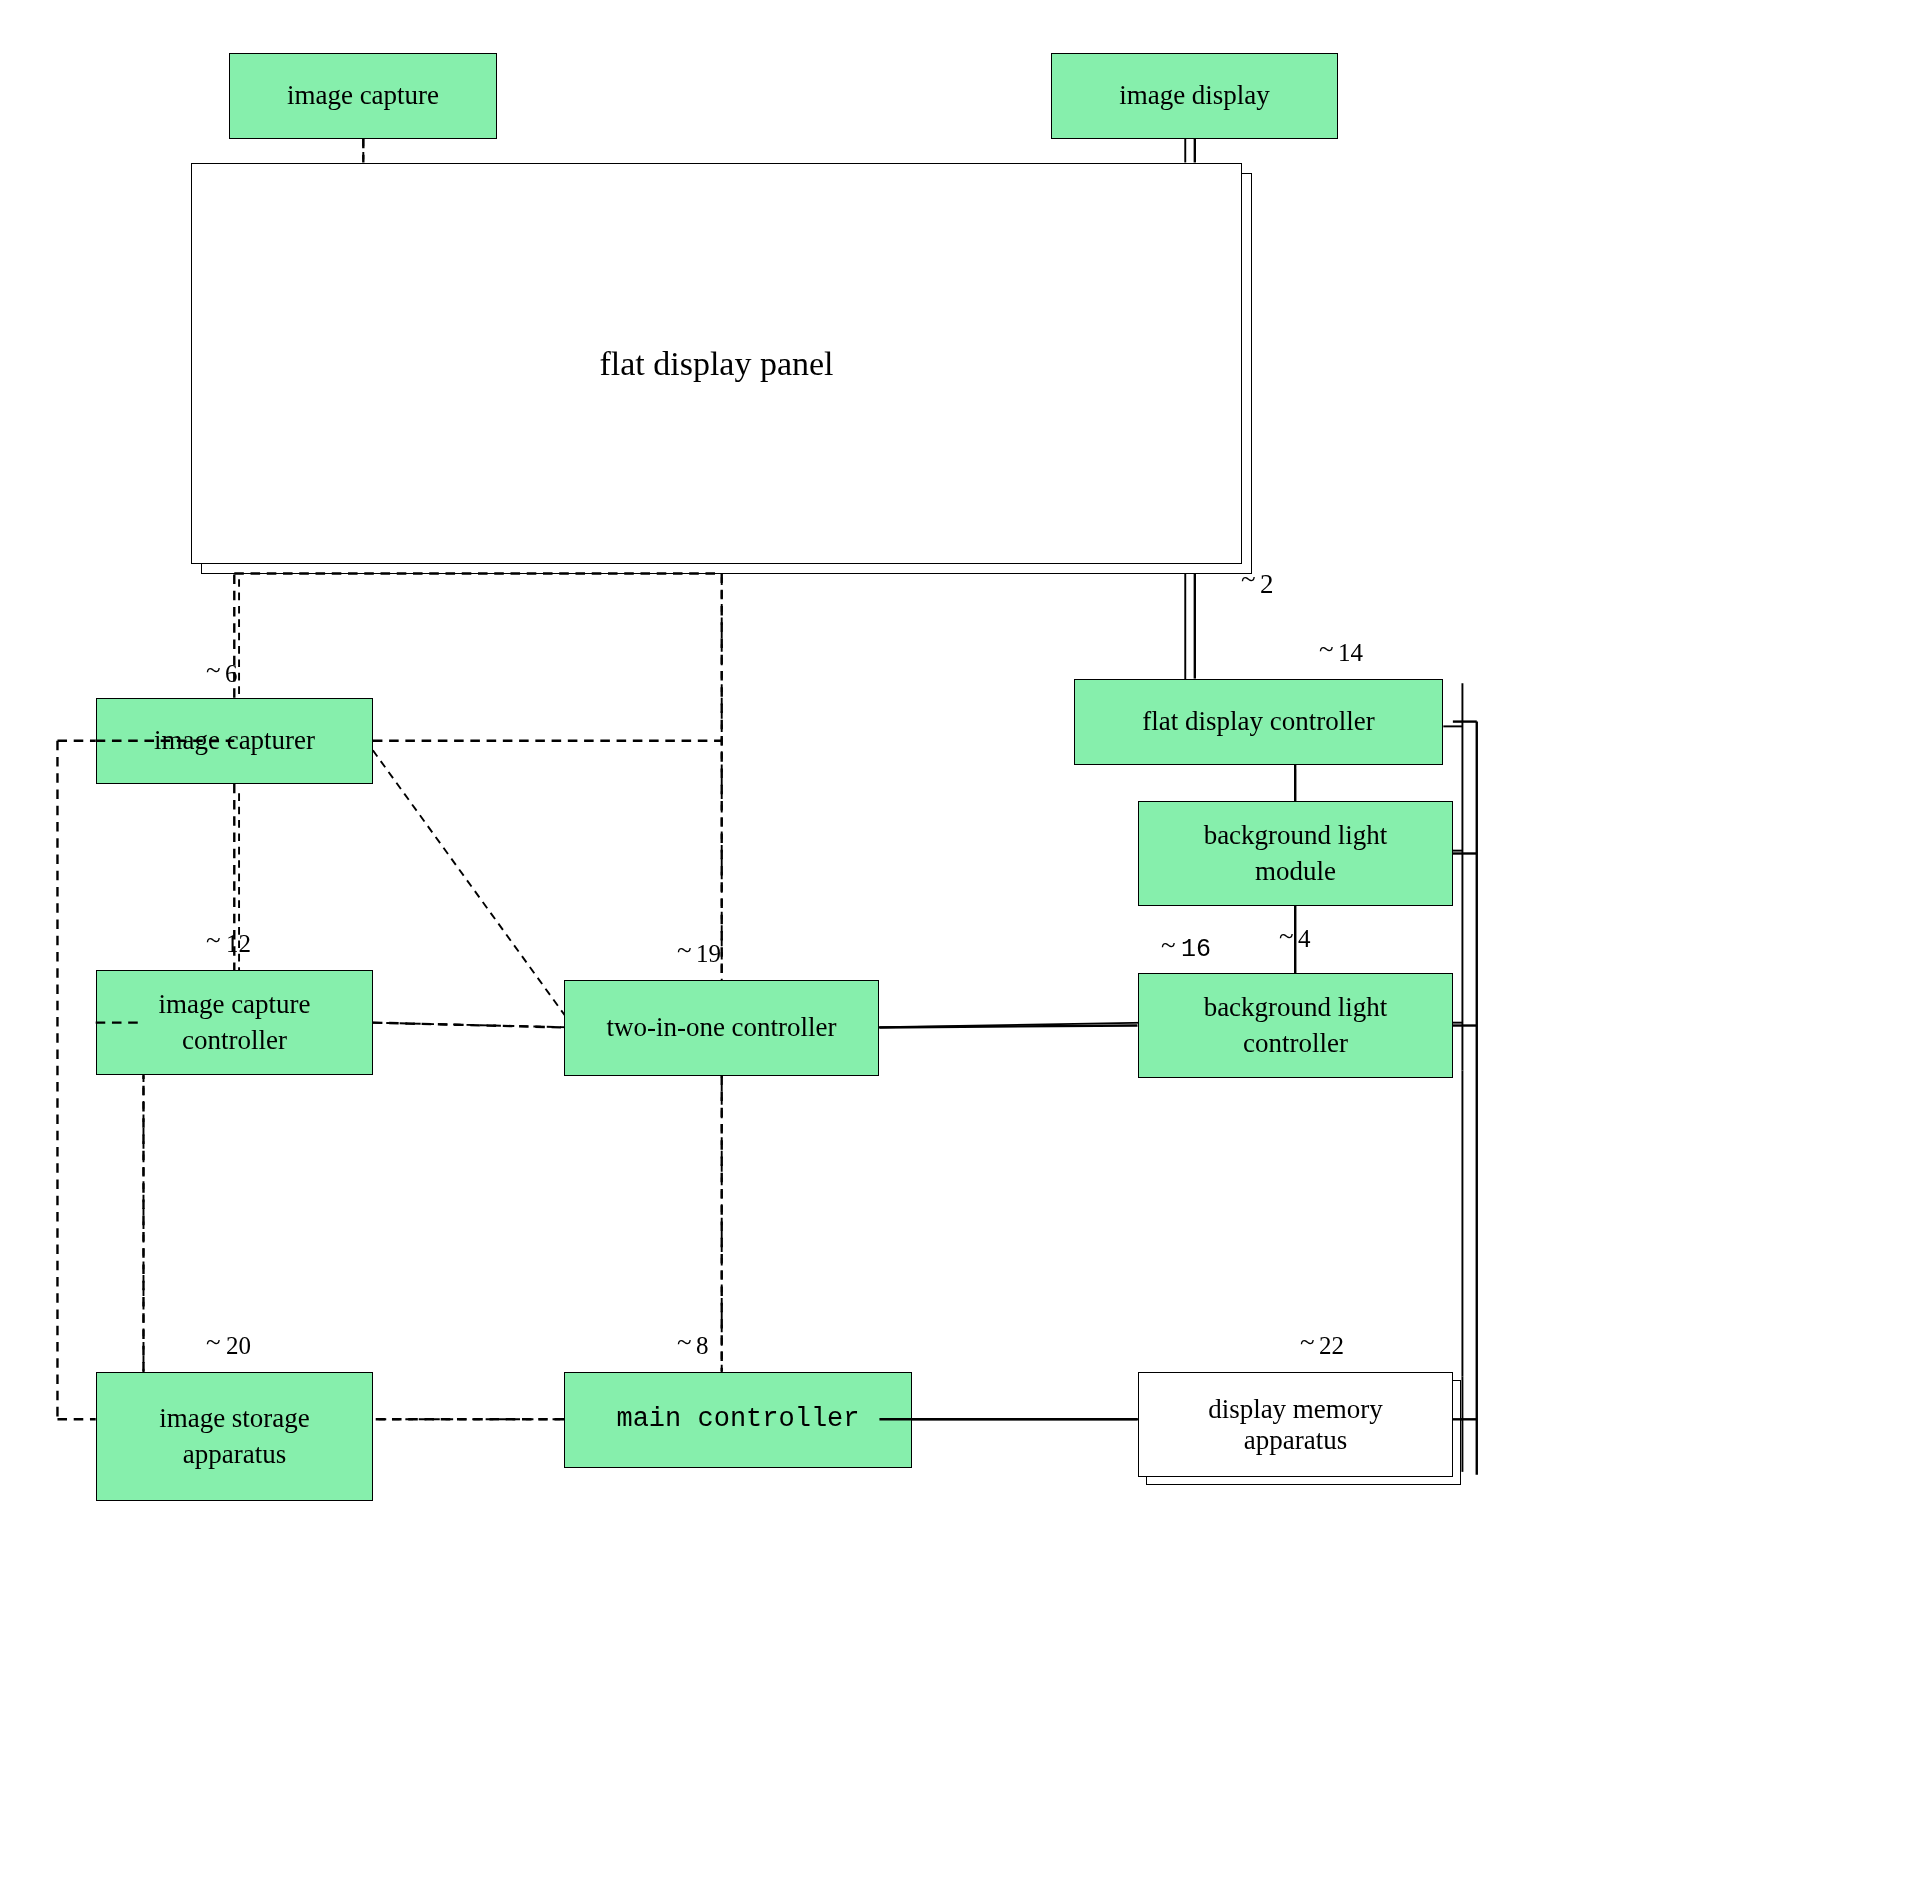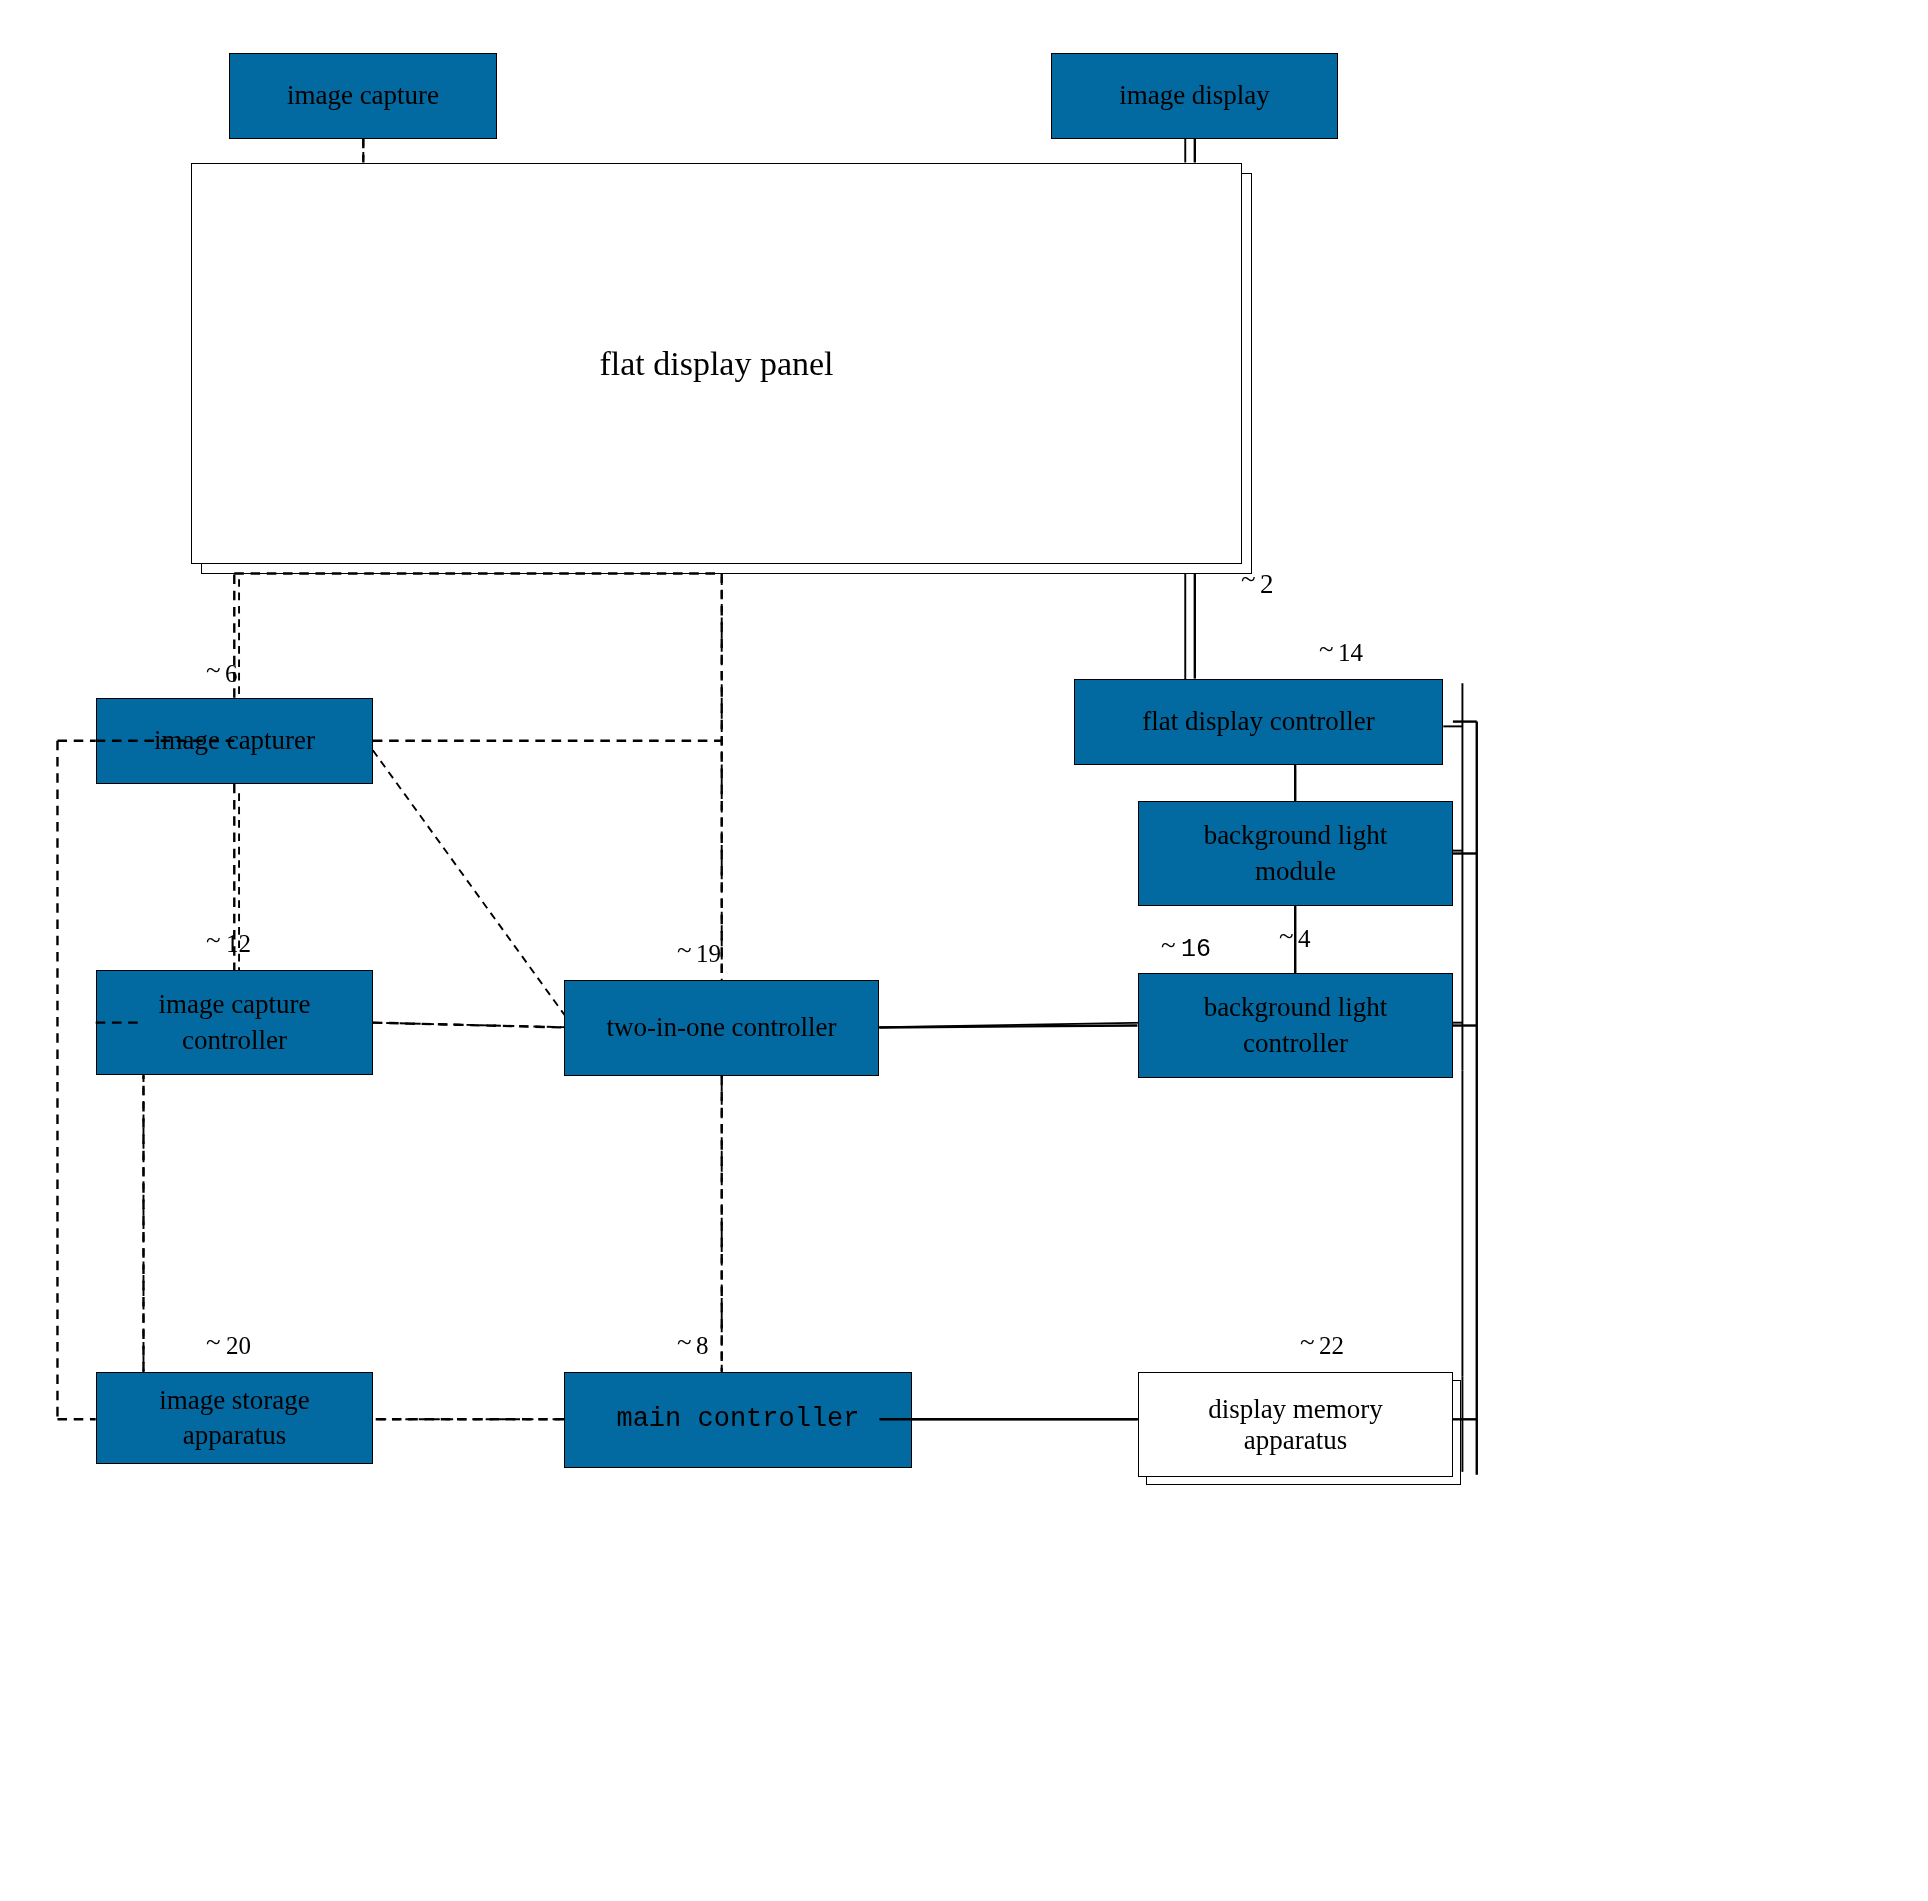--- a/index.html
+++ b/index.html
@@ -13,21 +13,21 @@
     }
     .diagram {
       position: absolute;
       top: 0; left: 0;
       width: 1928px;
       height: 1901px;
     }
     .box {
       position: absolute;
       border: 1.9px solid #000;
-      background: #0369a1;
+      background: #86efac;
       display: flex;
       align-items: center;
       justify-content: center;
       text-align: center;
       font-size: 27px;
       line-height: 1.3;
     }
     .label {
       position: absolute;
       font-size: 25px;
@@ -165,21 +165,21 @@
   <div class="box" style="left:1138px; top:973px; width:315px; height:105px;">
     <span style="white-space:pre-line;">background light
 controller</span>
   </div>
 
   <div class="label" style="left:1181px; top:935px;font-family:Liberation Mono, monospace;">
     <span>16</span>
   </div>
   <div class="label" style="left:1161px; top:930px; font-size:27px;">~</div>
 
-  <div class="box" style="left:96px; top:1372px; width:277px; height:92px;">
+  <div class="box" style="left:96px; top:1372px; width:277px; height:129px;">
     <span style="white-space:pre-line;">image storage
 apparatus</span>
   </div>
 
   <div class="label" style="left:226px; top:1332px;">
     <span>20</span>
   </div>
   <div class="label" style="left:206px; top:1327px; font-size:27px;">~</div>
 
   <div class="box" style="left:564px; top:1372px; width:348px; height:96px;font-family:Liberation Mono, monospace;">

